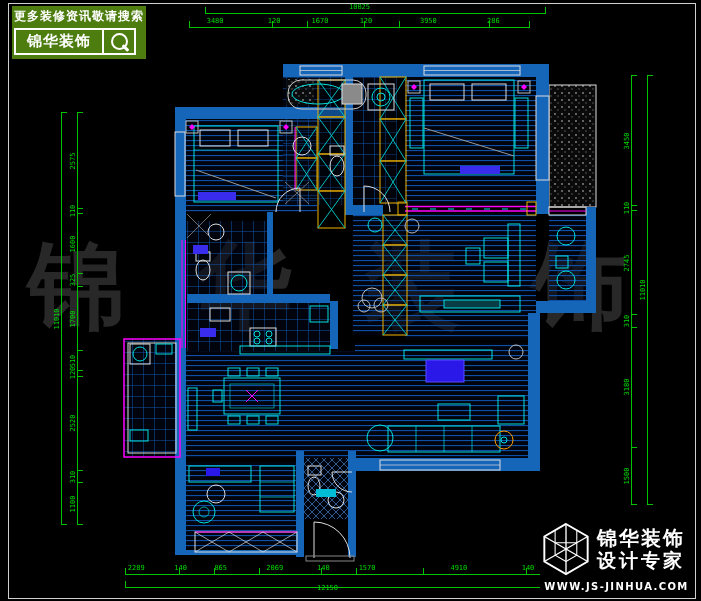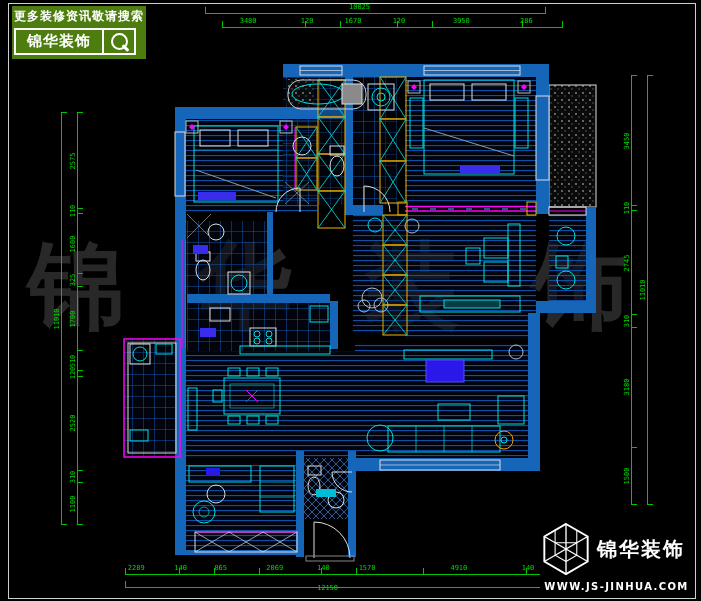--- a/index.html
+++ b/index.html
@@ -278,21 +278,21 @@
   </svg>
 
   <div id="frame"></div>
 
   <div class="dim-h" style="left:205px;top:7px;width:341px;height:7px;">
       <div class="seg" style="flex-grow: 10025;">
         <span>10025</span>
       </div>
       <div class="tick"></div>
     </div>
-  <div class="dim-h" style="left:222px;top:21px;width:341px;height:7px;">
+  <div class="dim-h" style="left:189px;top:21px;width:341px;height:7px;">
       <div class="seg" style="flex-grow: 3480;">
         <span>3480</span>
       </div>
       <div class="seg" style="flex-grow: 120;">
         <span>120</span>
       </div>
       <div class="seg" style="flex-grow: 1670;">
         <span>1670</span>
       </div>
       <div class="seg" style="flex-grow: 120;">
@@ -418,18 +418,19 @@
 
   <div id="brand-bottom">
     <div class="row">
       <svg width="52" height="56" viewBox="0 0 54 58" fill="none" stroke="#fff" stroke-width="2">
         <path d="M27 3L49.5 16V42L27 55L4.5 42V16Z"></path>
         <path d="M27 3V29M4.5 16L27 29M49.5 16L27 29M27 29V55M4.5 42L27 29M49.5 42L27 29" stroke-width="1.4"></path>
         <path d="M15.7 9.5V35.5L27 42M38.2 9.5V35.5L27 42M15.7 22.5L38.2 22.5" stroke-width="1.1"></path>
       </svg>
       <div class="names">
         <span class="nm1">锦华装饰</span>
+        <span class="nm2">设计专家</span>
       </div>
     </div>
     <div class="url">WWW.JS-JINHUA.COM</div>
   </div>
 
 </div>
 
 </body></html>

